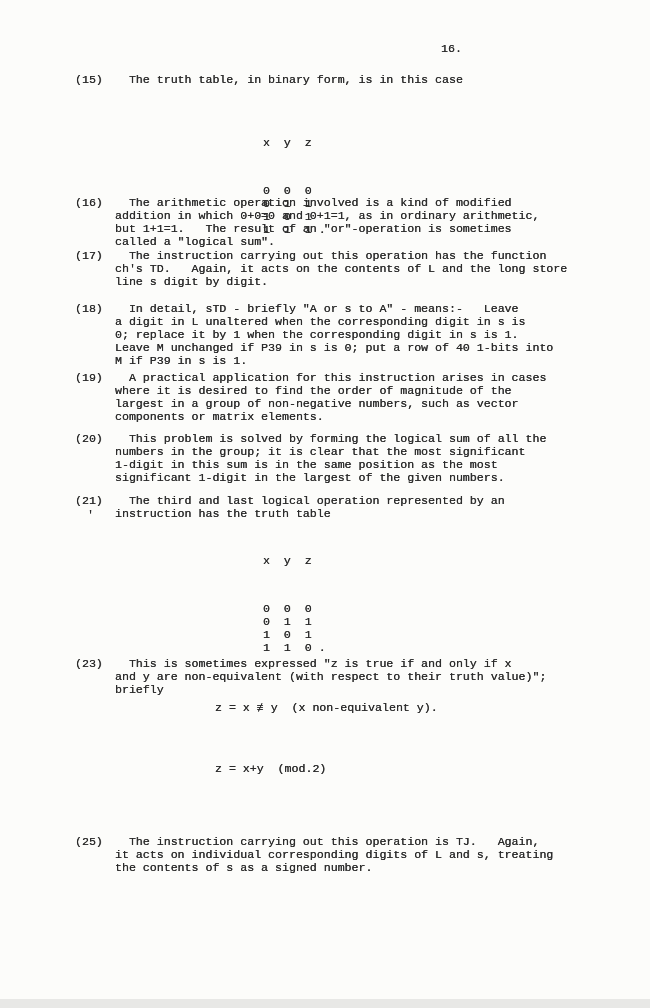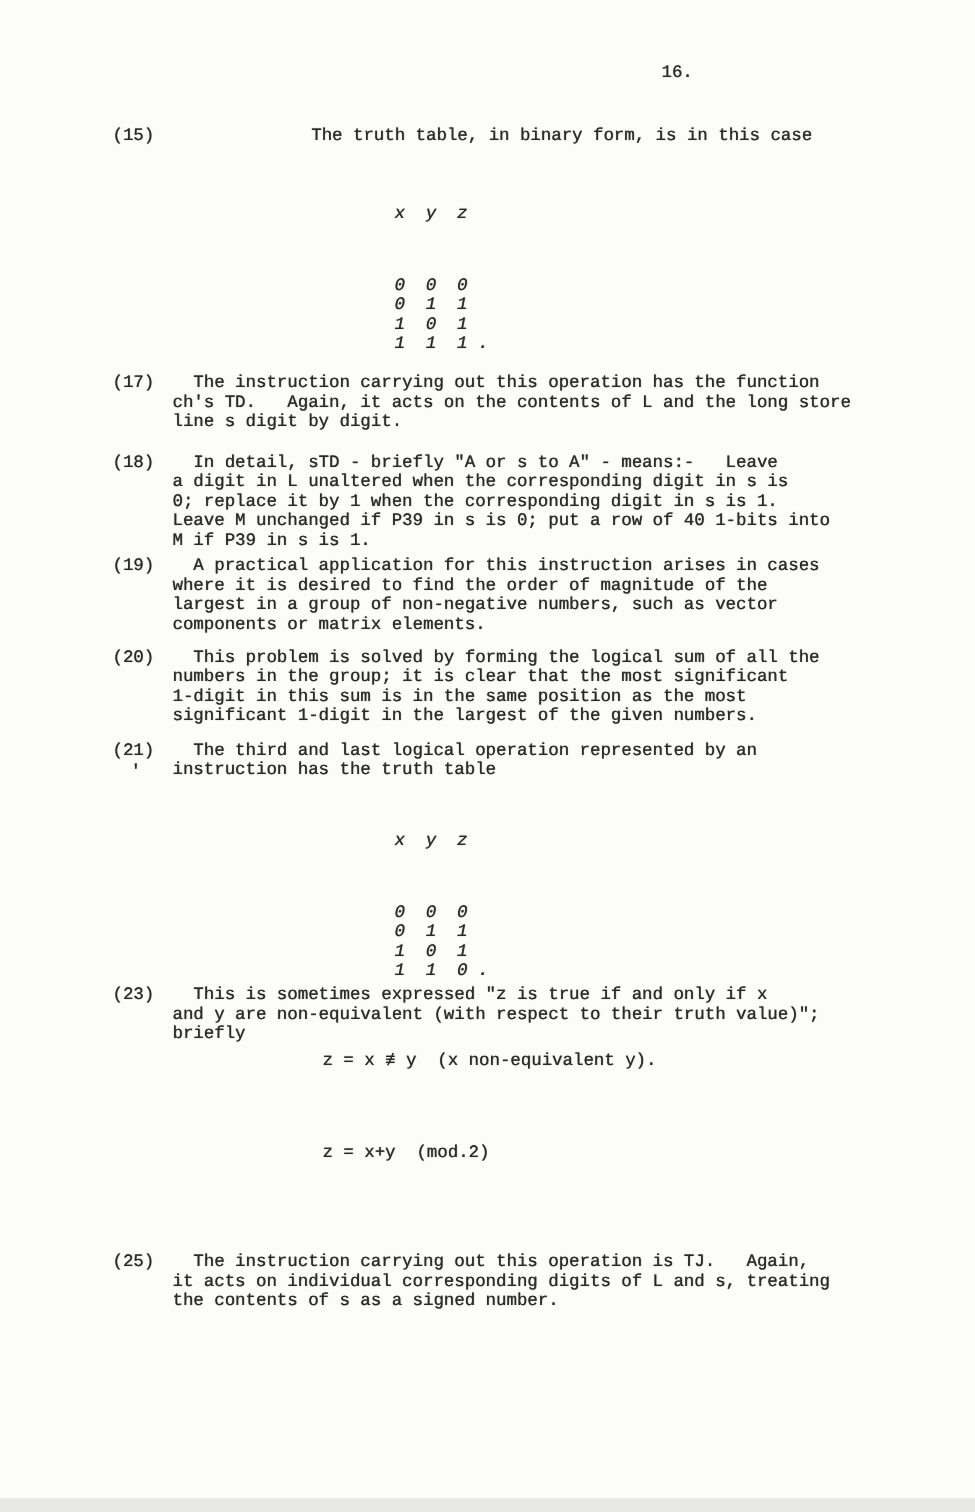--- a/index.html
+++ b/index.html
@@ -38,21 +38,20 @@
     white-space: pre;
   }
   .para .ptext {
     margin-left: 40px;
     white-space: pre;
   }
   .ttable {
     position: absolute;
     left: 263px;
     white-space: pre;
-    font-style: italic;
   }
   .ttable .trows {
     margin-top: 9px;
     white-space: pre;
   }
   .formula {
     position: absolute;
     left: 215px;
     white-space: pre;
   }
@@ -61,21 +60,21 @@
     left: 115px;
     white-space: pre;
   }
   .artifact {
     position: absolute;
     left: 87px;
     top: 508px;
     white-space: pre;
   }
   
-  #p15 { top: 84px; text-align: center;  }
+  #p15 { top: 73px;  }
   #t1  { top: 110px; }
   #p16 { top: 196px; }
   #p17 { top: 249px; }
   #p18 { top: 302px; }
   #p19 { top: 371px; }
   #p20 { top: 432px; }
   #p21 { top: 494px; font-family: Liberation Mono, monospace; }
   #t2  { top: 528px; }
   #p22 { top: 608px; }
   #p23 { top: 657px; }
@@ -98,20 +97,27 @@
   </div>
 
   <div class="ttable" id="t1">
     <div class="thead">x  y  z</div>
     <div class="trows">0  0  0
 0  1  1
 1  0  1
 1  1  1 .</div>
   </div>
 
+  <div class="para" id="p16">
+    <span class="pnum">(16)</span>
+    <div class="ptext">  The arithmetic operation involved is a kind of modified
+addition in which 0+0=0 and 0+1=1, as in ordinary arithmetic,
+but 1+1=1.   The result of an "or"-operation is sometimes
+called a "logical sum".</div>
+  </div>
 
   <div class="para" id="p17">
     <span class="pnum">(17)</span>
     <div class="ptext">  The instruction carrying out this operation has the function
 ch's TD.   Again, it acts on the contents of L and the long store
 line s digit by digit.</div>
   </div>
 
   <div class="para" id="p18">
     <span class="pnum">(18)</span>

